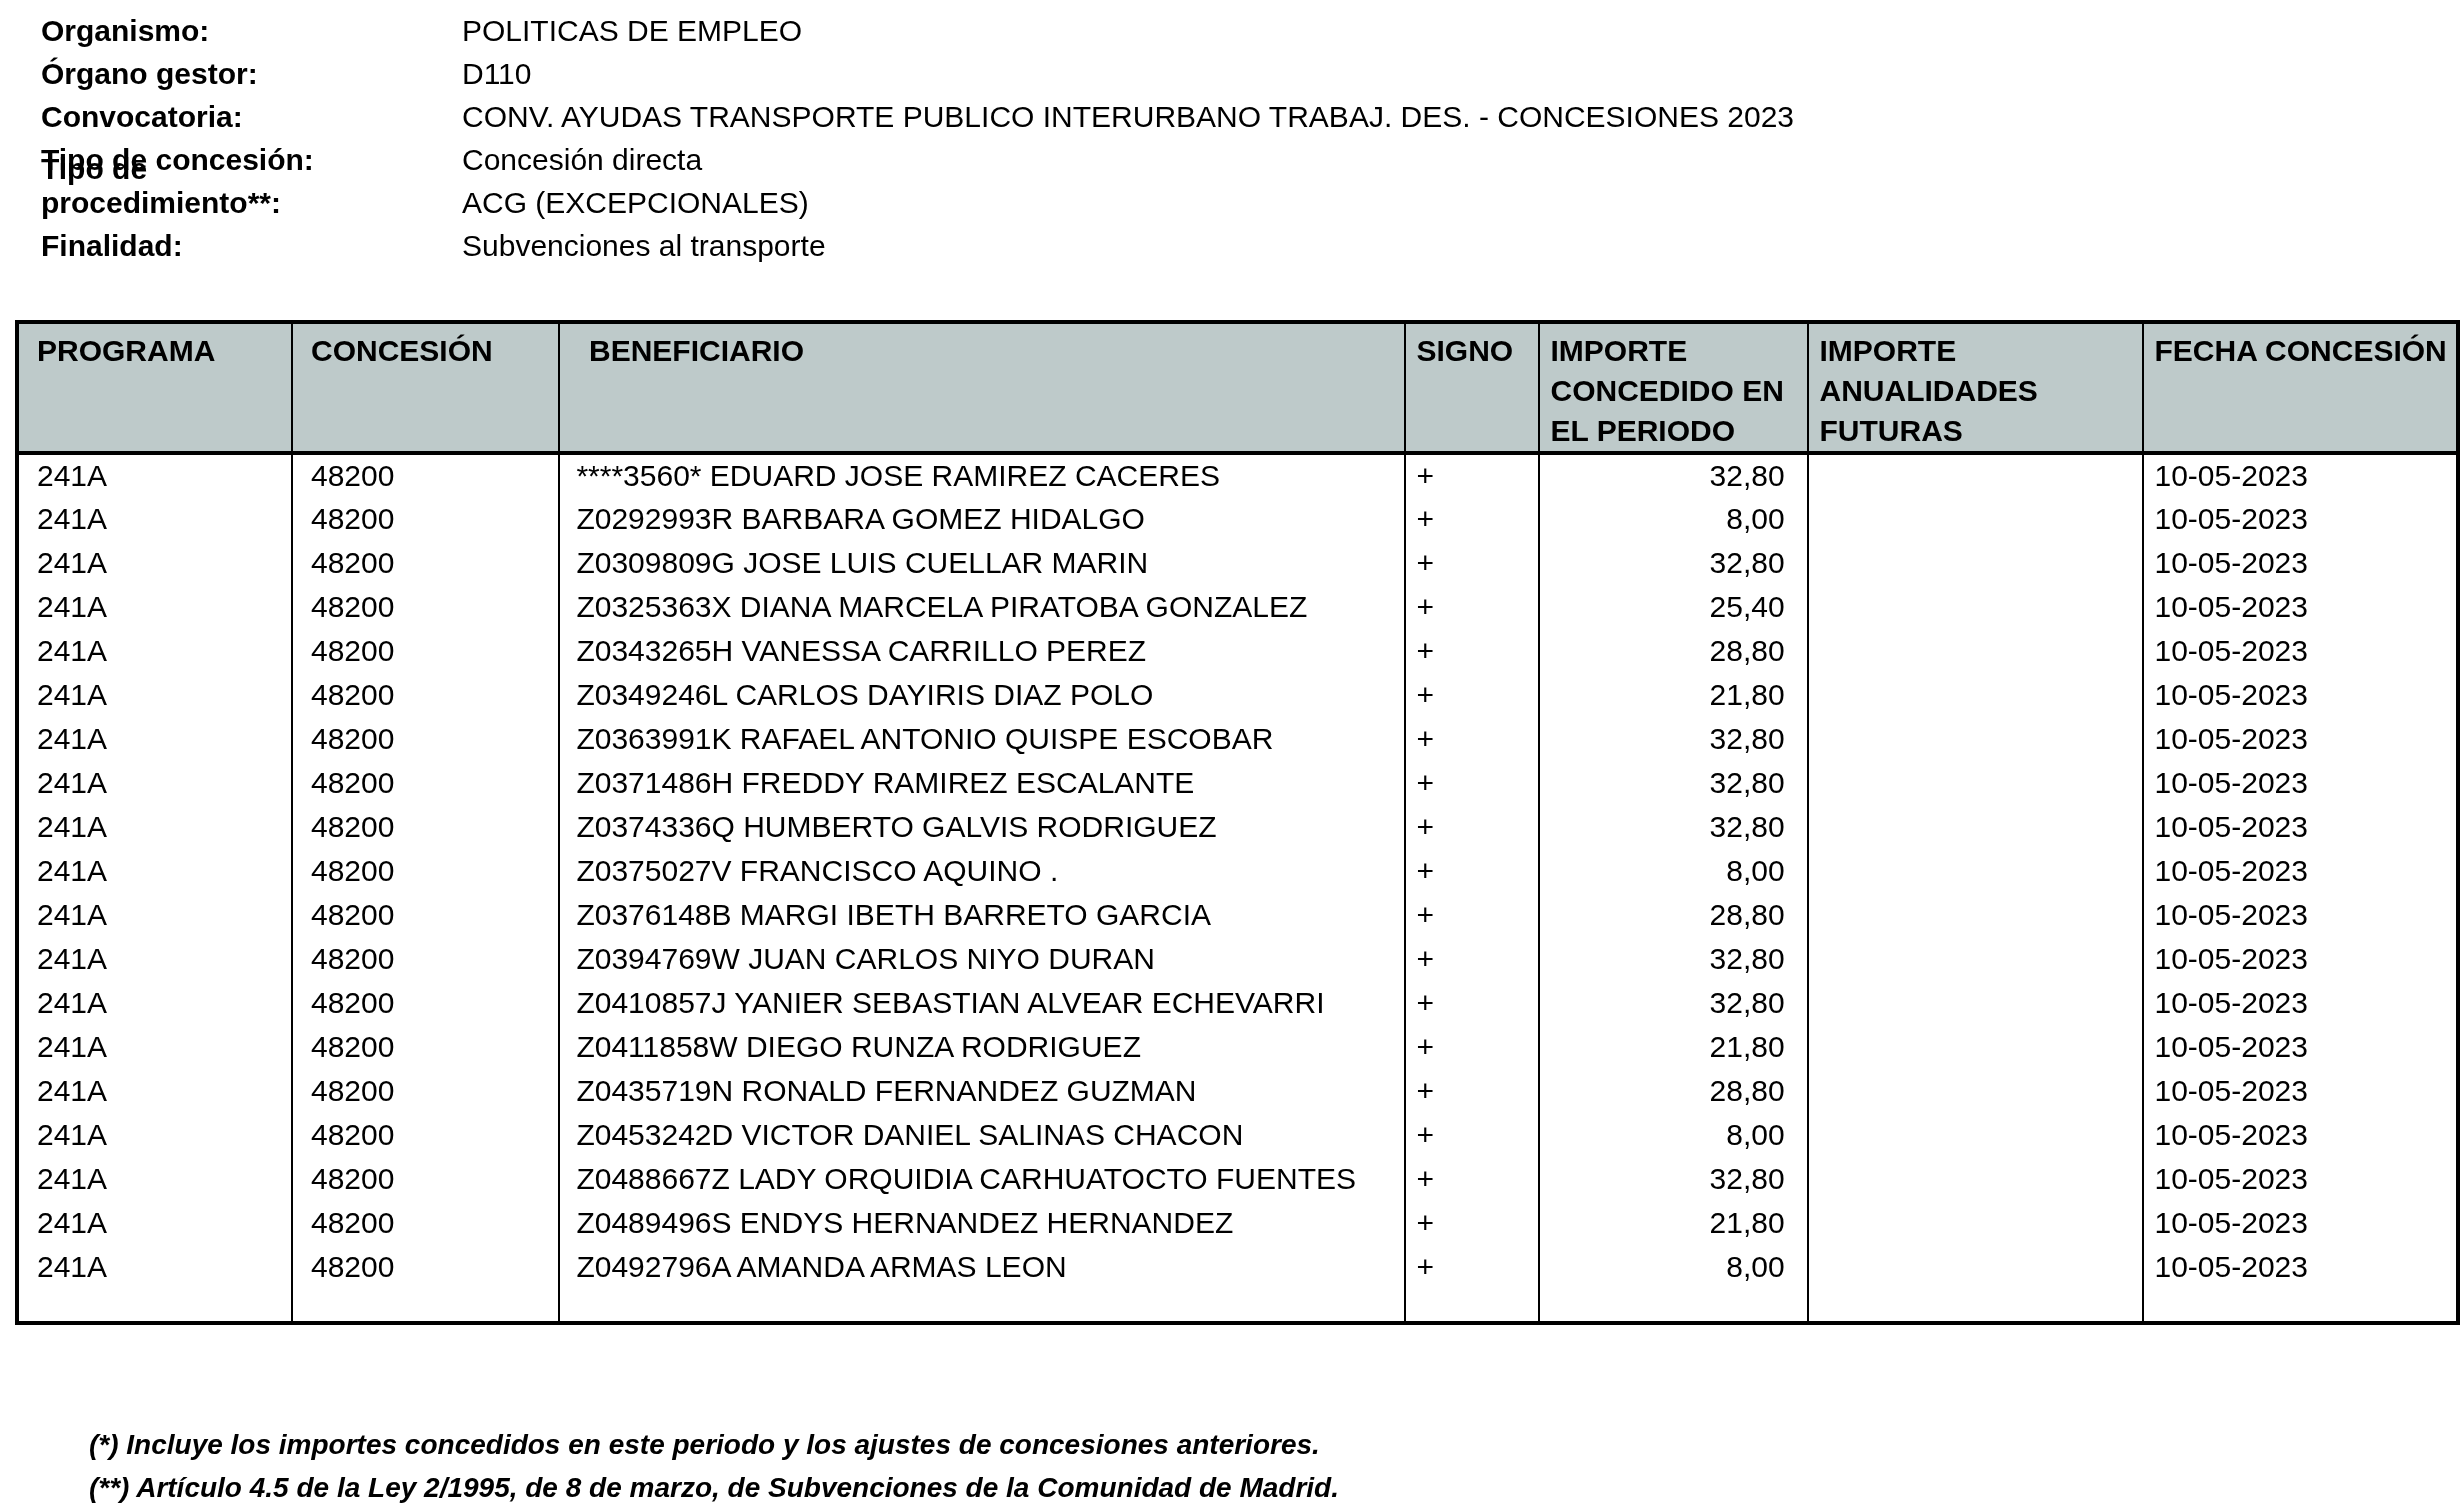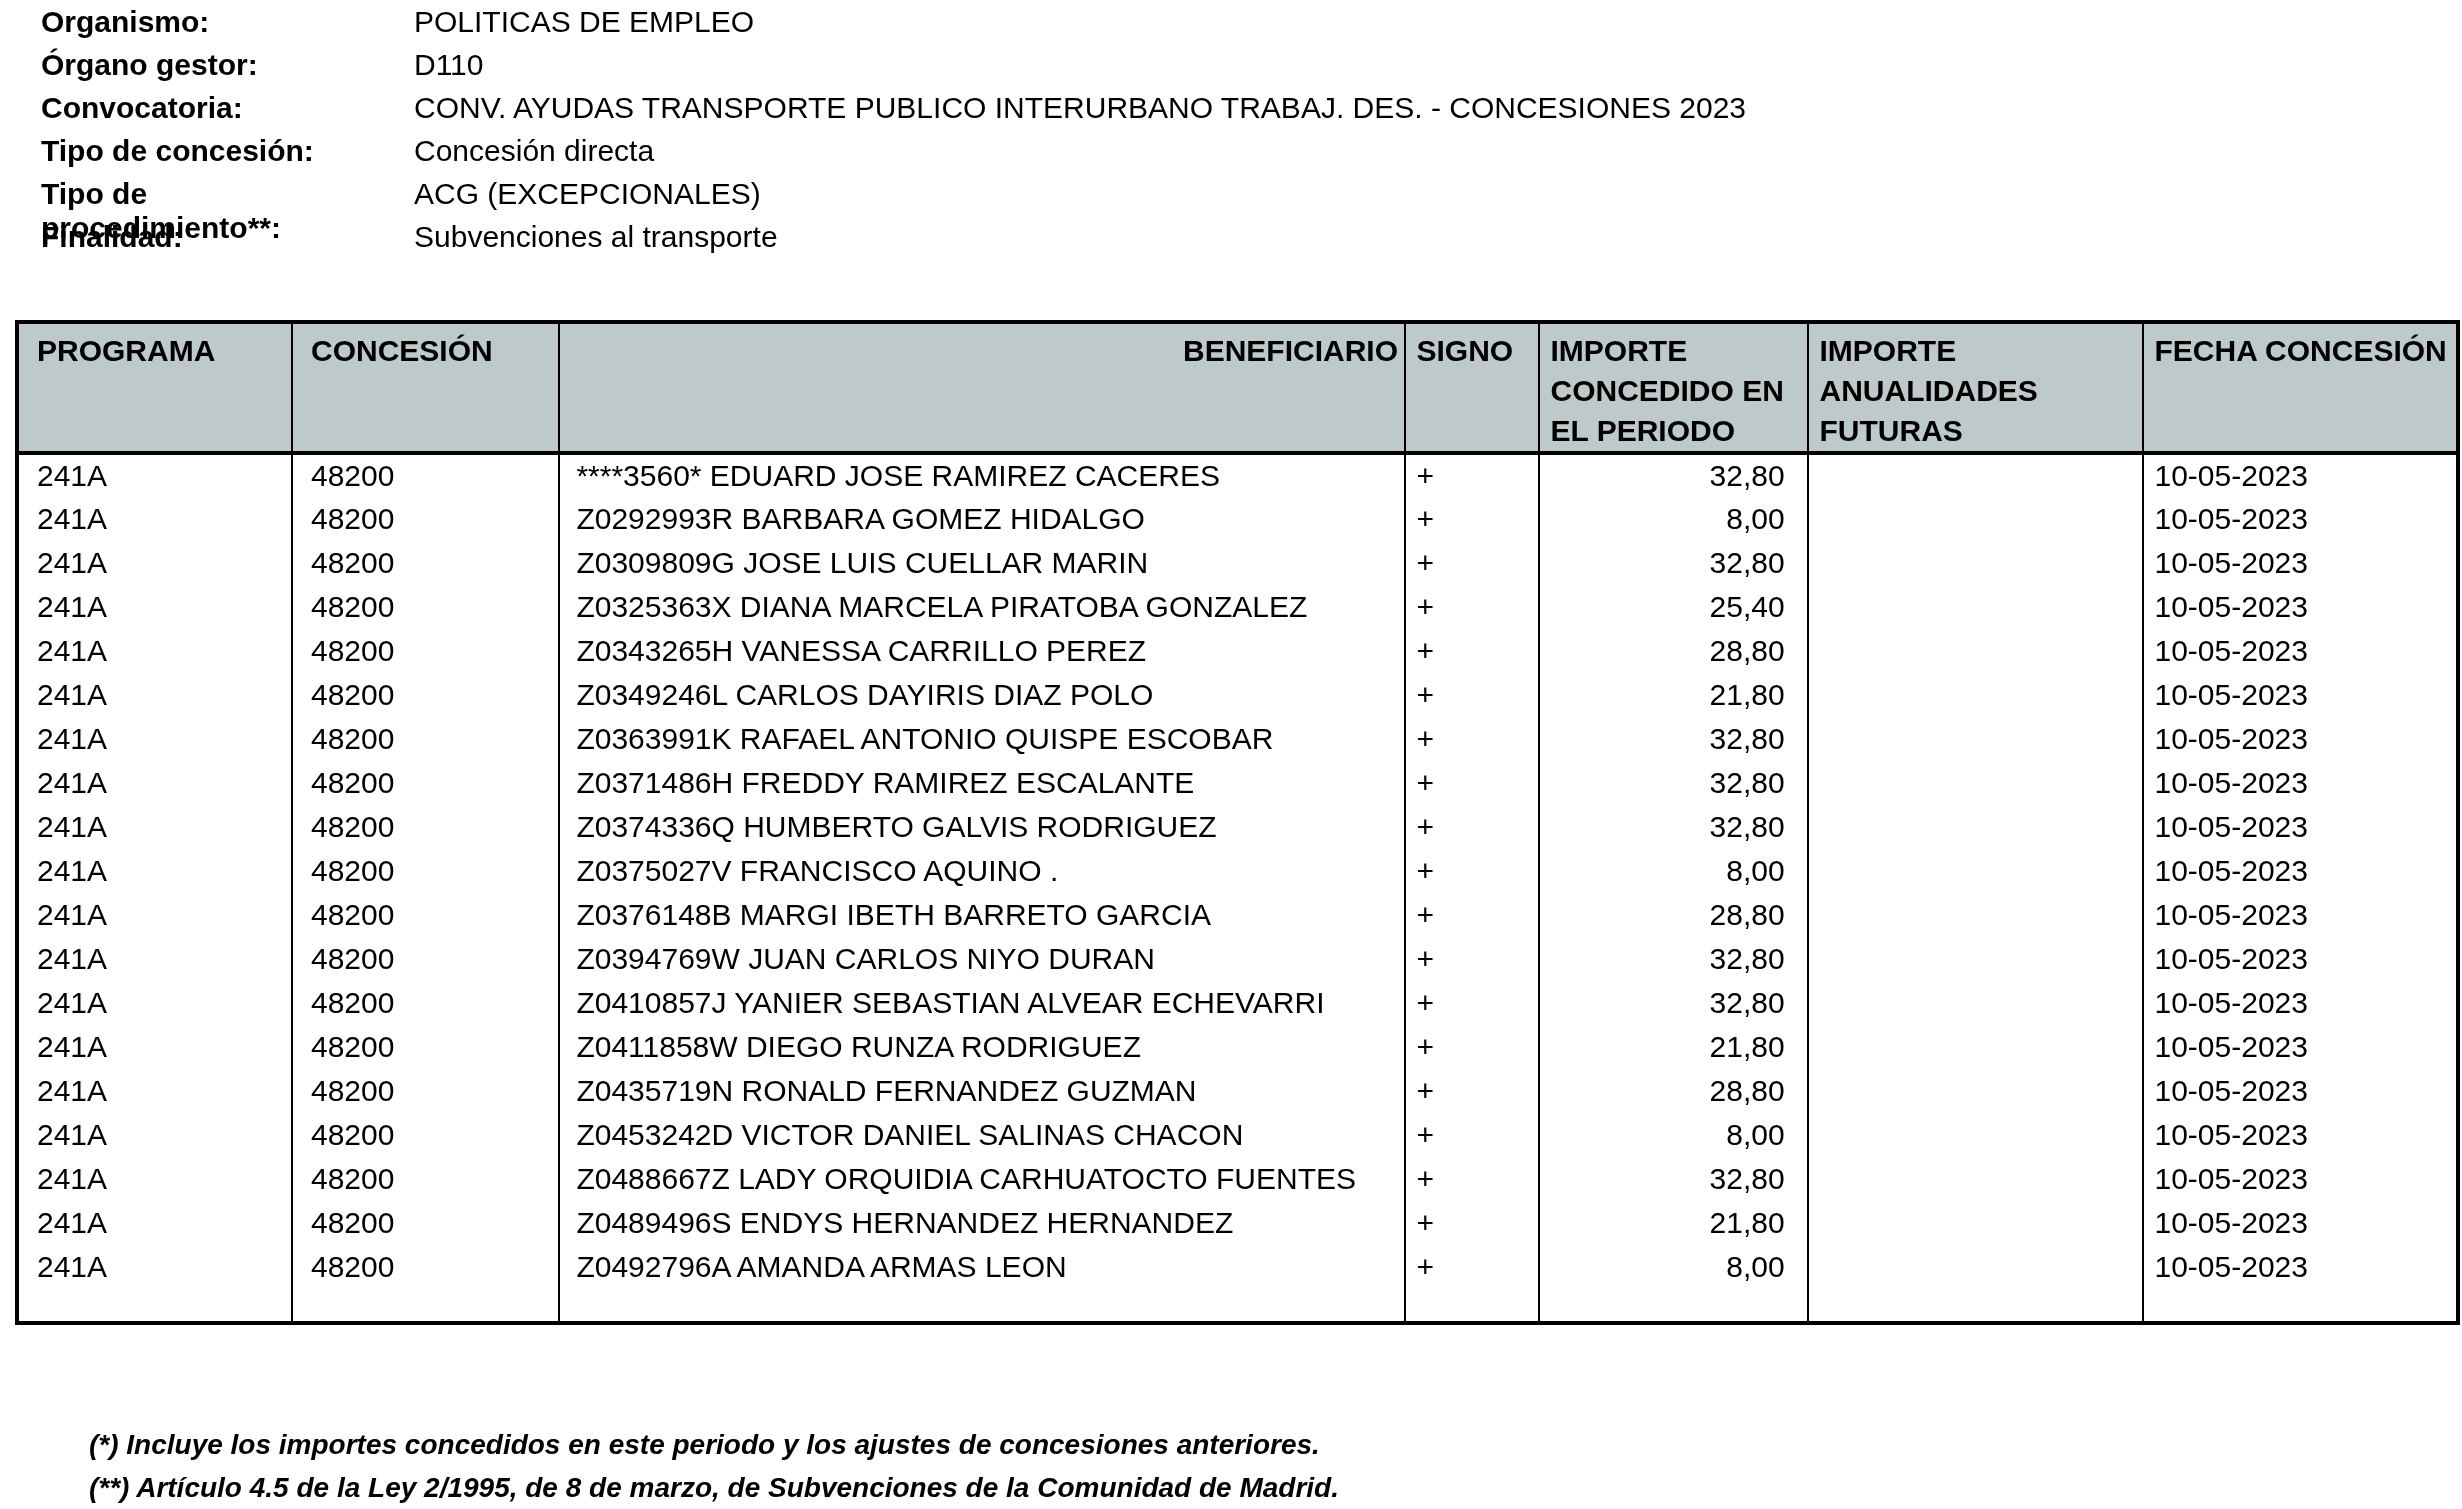--- a/index.html
+++ b/index.html
@@ -9,21 +9,21 @@
     width: 2462px;
     height: 1509px;
     overflow: hidden;
     font-family: "Liberation Sans", sans-serif;
     color: #000000;
   }
   .page { width: 2462px; height: 1509px; position: relative; }
 
   
   .info { padding: 4.5px 0 0 41px; }
-  .info-row { height: 43px; display: flex; align-items: flex-start; }
+  .info-row { height: 43px; display: flex; align-items: flex-end; gap: 48px; }
   .info-label {
     display: inline-block;
     width: 353px;
     font-weight: bold;
     font-size: 30px;
     flex: 0 0 auto;
   }
   .info-value { font-size: 30px; white-space: nowrap; margin-left: 20px; }
 
   
@@ -51,21 +51,21 @@
     font-size: 30px;
     font-weight: bold;
     line-height: 40px;
     white-space: pre-line;
     height: 123px;
     box-sizing: border-box;
     padding: 7.5px 6px 0 10.5px;
   }
   table.grants th:first-child { border-left: none; }
   table.grants th.h0, table.grants th.h1 { padding-left: 18px; }
-  table.grants th.h2 { padding-left: 10px; text-align: right; }
+  table.grants th.h2 { padding-left: 29px; }
 
   table.grants td {
     border-left: 2.2px solid #000;
     font-size: 30px;
     height: 44px;
     box-sizing: border-box;
     vertical-align: middle;
     padding: 0 0 0 10.5px;
     white-space: nowrap;
     overflow: hidden;

